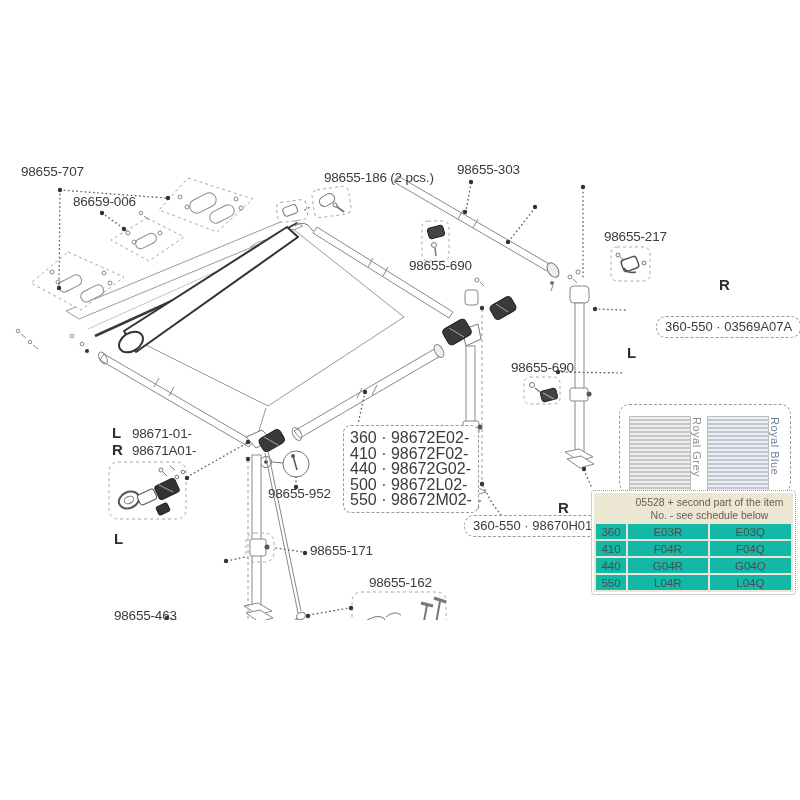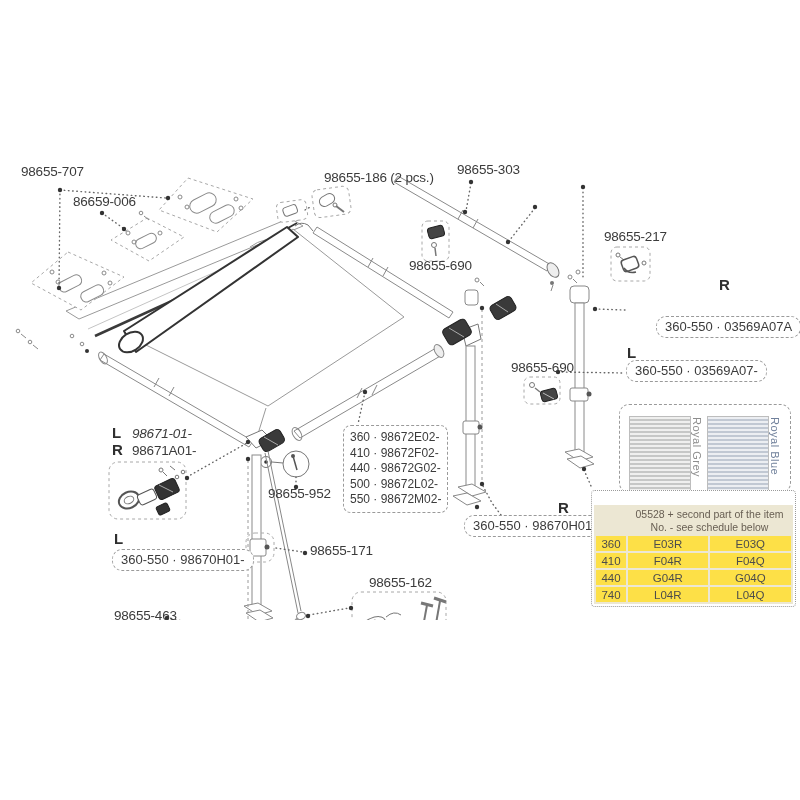--- a/index.html
+++ b/index.html
@@ -4,36 +4,36 @@
 <style>
   html,body{margin:0;padding:0;background:#fff;}
   #stage{position:relative;width:800px;height:620px;background:#fff;overflow:hidden;
          font-family:"Liberation Sans",sans-serif;color:#3b3b3b;}
   #art{position:absolute;left:0;top:0;}
   .lbl{position:absolute;font-size:13.5px;letter-spacing:-0.2px;white-space:nowrap;color:#3b3b3b;}
   .lr{position:absolute;font-size:15px;font-weight:bold;color:#2f2f2f;}
   .boxlbl{position:absolute;border:1.5px dashed #9a9a9a;border-radius:10px;background:#fff;
           padding:2px 8px 3px 8px;font-size:13px;white-space:nowrap;color:#3b3b3b;}
   .listbox{position:absolute;border:1.5px dashed #9a9a9a;border-radius:8px;background:#fff;
-           padding:4px 6px;font-size:12px;line-height:15.5px;color:#3b3b3b;white-space:nowrap;}
+           padding:4px 6px;font-size:16px;line-height:15.5px;color:#3b3b3b;white-space:nowrap;}
   
   .swatchbox{position:absolute;left:619px;top:404px;width:170px;height:87px;
              border:1.5px dashed #9a9a9a;border-radius:10px;background:#fff;}
   .swatch{position:absolute;top:11px;width:60px;height:73px;border:1px solid #bdbdbd;}
   .sw-grey{left:9px;background:repeating-linear-gradient(180deg,#efefee 0 2px,#c6c7c6 2px 4px);}
   .sw-blue{left:87px;background:repeating-linear-gradient(180deg,#eceef2 0 2px,#c1c8d3 2px 4px);}
   .vlabel{position:absolute;top:12px;writing-mode:vertical-rl;font-size:11px;letter-spacing:0.5px;}
   .vl-grey{left:71px;color:#8d8d8d;}
   .vl-blue{left:149px;color:#70809b;}
   
   .schedule{position:absolute;left:591px;top:490px;width:199px;
             border:1.5px dotted #9a9a9a;border-radius:4px;background:#fff;padding:2px;}
   .schedule table{border-collapse:separate;border-spacing:2px;width:100%;
-                  background:#ece7d3;font-size:11.5px;color:#4c4c4c;margin-top:12px;}
-  .schedule td{background:#fde047;text-align:center;padding:0;height:15px;}
+                  background:#ece7d3;font-size:11.5px;color:#4c4c4c;}
+  .schedule td{background:#14b8a6;text-align:center;padding:0;height:15px;}
   .schedule td.hd{background:#ece7d3;color:#675e52;font-size:10.5px;line-height:12.5px;padding:1px 2px;}
   .schedule td.corner{background:#ece7d3;}
   .schedule col.c1{width:30px;}
 </style>
 </head>
 <body>
 
 <div id="stage">
 
   <svg id="art" width="800" height="800" viewBox="0 0 800 800">
@@ -327,28 +327,26 @@
   <div class="lbl" style="left:369px;top:575px;">98655-162</div>
   <div class="lbl" style="left:114px;top:608px;">98655-463</div>
   <div class="lbl" style="left:114px;top:626px;">98655-476</div>
 
   <div class="lr" style="left:719px;top:276px;">R</div>
   <div class="lr" style="left:627px;top:344px;">L</div>
   <div class="lr" style="left:558px;top:499px;">R</div>
   <div class="lr" style="left:114px;top:530px;">L</div>
 
   <div class="lr" style="left:112px;top:424px;">L</div>
-  <div class="lbl" style="left:132px;top:426px;font-style:italic;">98671-01-</div>
+  <div class="lbl" style="left:132px;top:426px;">98671-01-</div>
   <div class="lr" style="left:112px;top:441px;">R</div>
   <div class="lbl" style="left:132px;top:443px;text-align:right;">98671A01-</div>
 
   <div class="boxlbl" style="left:656px;top:297px;margin-top:19px;">360-550 · 03569A07A</div>
-  <div class="boxlbl" style="left:626px;top:360px;">360-550 · 03569A07-</div>
   <div class="boxlbl" style="left:464px;top:515px;">360-550 · 98670H01A</div>
-  <div class="boxlbl" style="left:112px;top:549px;">360-550 · 98670H01-</div>
 
   <div class="listbox" style="left:343px;top:425px;">
     <div>360 · 98672E02-</div>
     <div>410 · 98672F02-</div>
     <div>440 · 98672G02-</div>
     <div>500 · 98672L02-</div>
     <div>550 · 98672M02-</div>
   </div>
 
   <div class="swatchbox">
@@ -379,21 +377,21 @@
         <td>410</td>
         <td>F04R</td>
         <td>F04Q</td>
       </tr>
       <tr>
         <td>440</td>
         <td>G04R</td>
         <td>G04Q</td>
       </tr>
       <tr>
-        <td>740</td>
+        <td>550</td>
         <td>L04R</td>
         <td>L04Q</td>
       </tr>
     </tbody>
       </table>
   </div>
 
 </div>
 
 </body></html>

